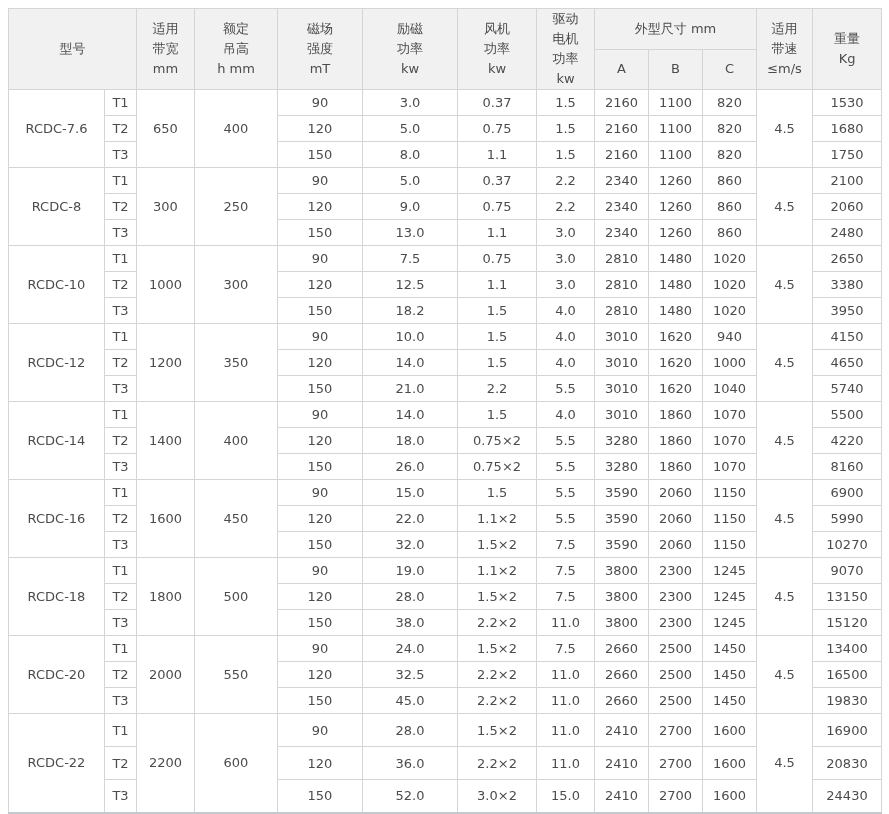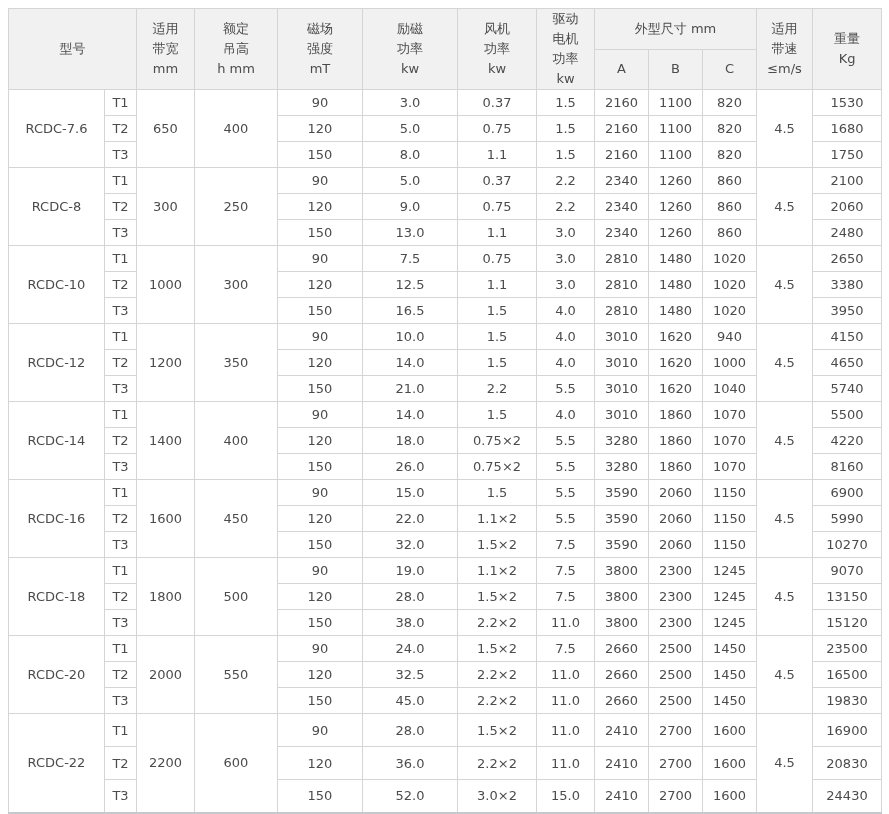--- a/index.html
+++ b/index.html
@@ -197,21 +197,21 @@
         <td>1.1</td>
         <td>3.0</td>
         <td>2810</td>
         <td>1480</td>
         <td>1020</td>
         <td>3380</td>
       </tr>
       <tr>
         <td>T3</td>
         <td>150</td>
-        <td>16.5</td>
+        <td>18.2</td>
         <td>1.5</td>
         <td>4.0</td>
         <td>2810</td>
         <td>1480</td>
         <td>1020</td>
         <td>3950</td>
       </tr>
       <tr>
         <td rowspan="3">RCDC-12</td>
         <td>T1</td>
@@ -366,21 +366,21 @@
         <td rowspan="3">2000</td>
         <td rowspan="3">550</td>
         <td>90</td>
         <td>24.0</td>
         <td>1.5×2</td>
         <td>7.5</td>
         <td>2660</td>
         <td>2500</td>
         <td>1450</td>
         <td rowspan="3">4.5</td>
-        <td>23500</td>
+        <td>13400</td>
       </tr>
       <tr>
         <td>T2</td>
         <td>120</td>
         <td>32.5</td>
         <td>2.2×2</td>
         <td>11.0</td>
         <td>2660</td>
         <td>2500</td>
         <td>1450</td>

